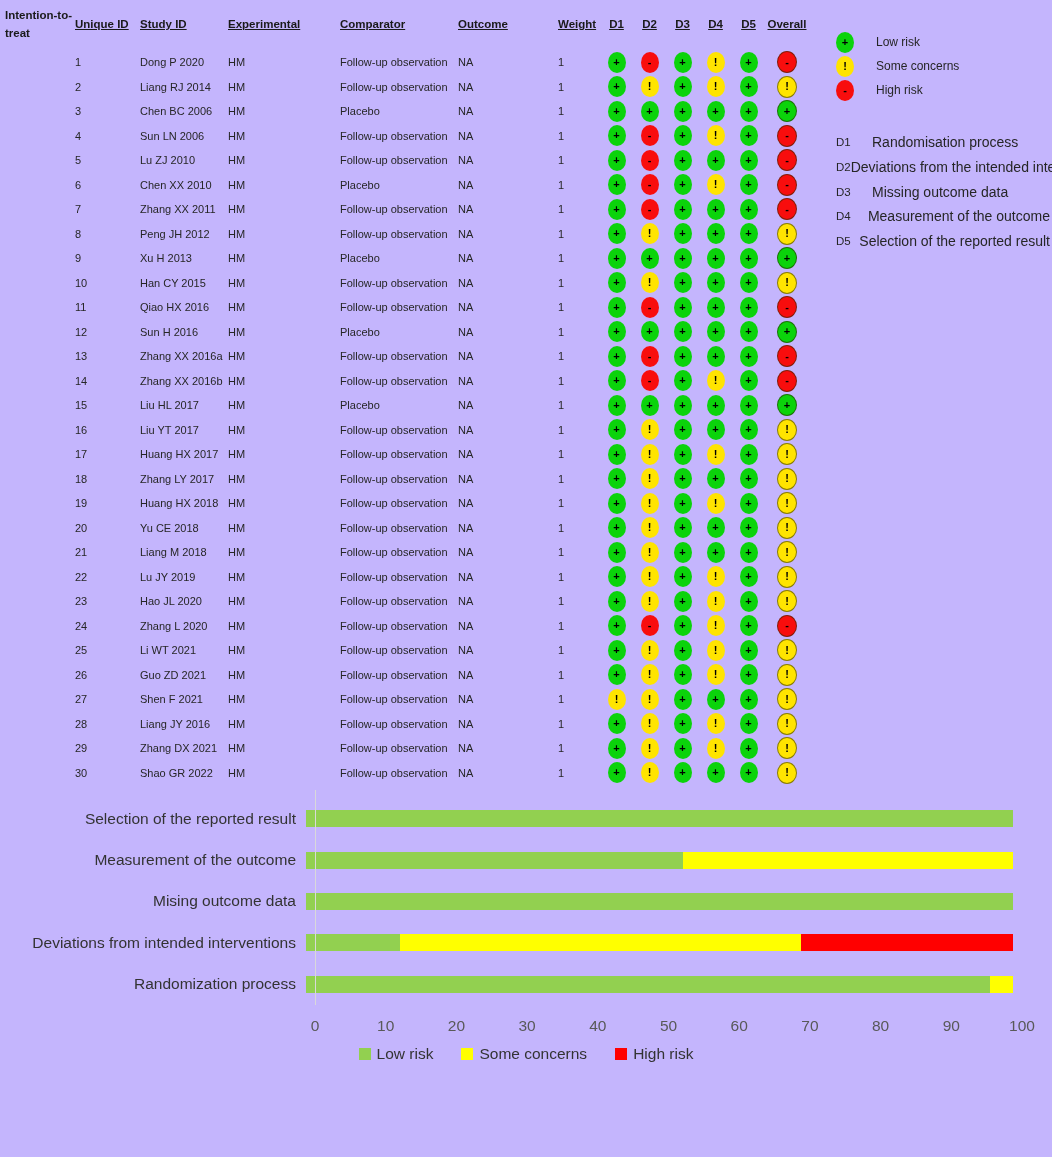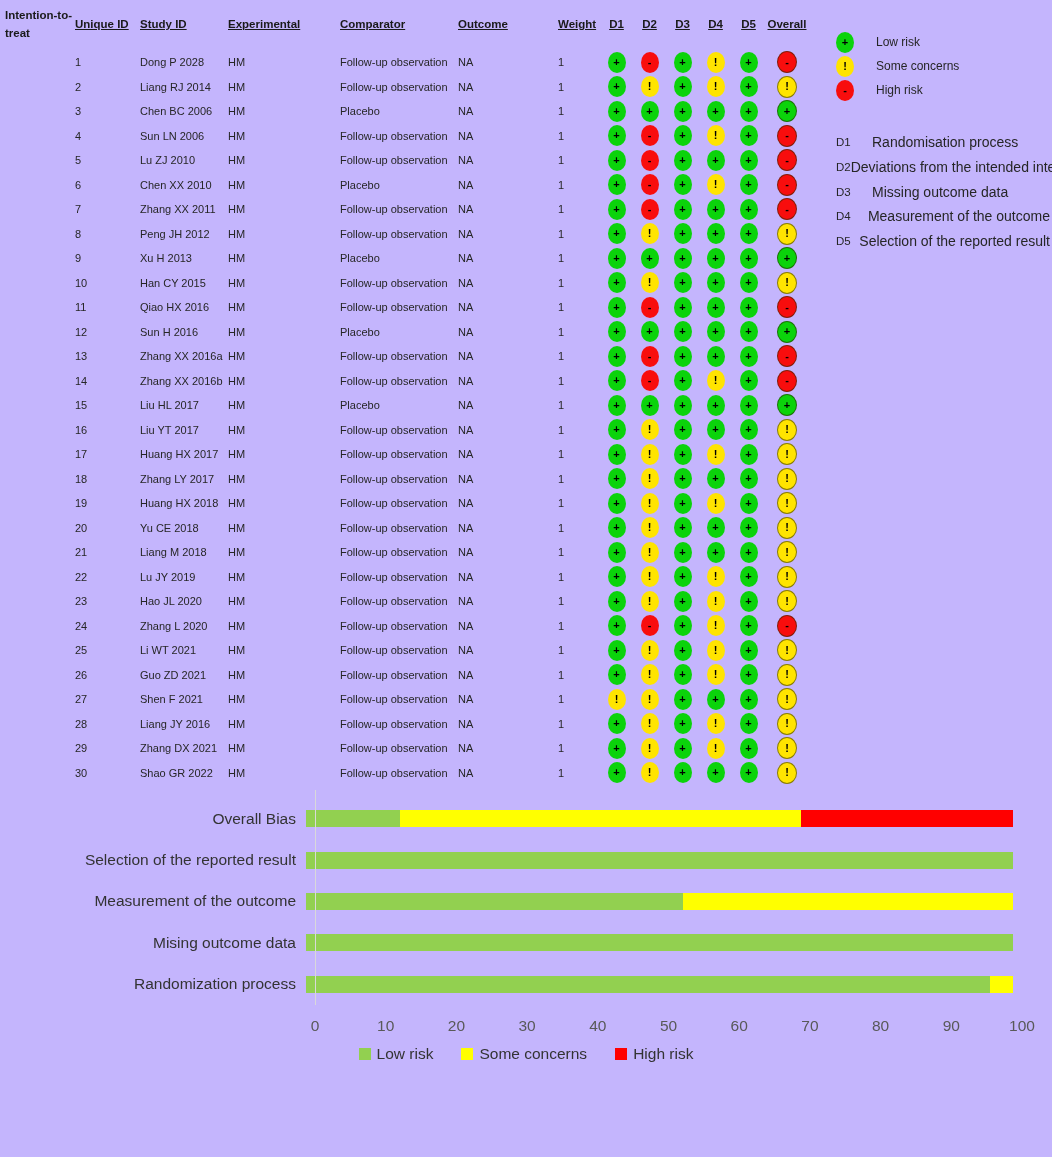--- a/index.html
+++ b/index.html
@@ -74,21 +74,21 @@
           <div class="cell th center">D2</div>
           <div class="cell th center">D3</div>
           <div class="cell th center">D4</div>
           <div class="cell th center">D5</div>
           <div class="cell th center">Overall</div>
         </div>
       <div id="tl-body">
           <div class="trow">
             <div class="cell"></div>
             <div class="cell">1</div>
-            <div class="cell">Dong P 2028</div>
+            <div class="cell">Dong P 2020</div>
             <div class="cell">HM</div>
             <div class="cell">Follow-up observation</div>
             <div class="cell">NA</div>
             <div class="cell">1</div>
             <div class="dotcell">
               <span class="circle low">+</span>
             </div>
             <div class="dotcell">
               <span class="circle high">-</span>
             </div>
@@ -927,44 +927,44 @@
           </div>
         </div>
     </aside>
   </div>
 
   <div class="chart-sec">
     <div class="plot-wrap">
       <div class="axisline"></div>
       <div id="chart-rows">
           <div class="crow">
-            <div class="crow-label">Overall Bias</div>
-            <div class="crow-bar">
-              <div class="seg" style="width: 13.3%; background: rgb(146, 208, 80);"></div>
-              <div class="seg" style="width: 56.7%; background: rgb(255, 255, 0);"></div>
-              <div class="seg" style="width: 30%; background: rgb(255, 0, 0);"></div>
-            </div>
-          </div>
-          <div class="crow">
             <div class="crow-label">Selection of the reported result</div>
             <div class="crow-bar">
               <div class="seg" style="width: 100%; background: rgb(146, 208, 80);"></div>
             </div>
           </div>
           <div class="crow">
             <div class="crow-label">Measurement of the outcome</div>
             <div class="crow-bar">
               <div class="seg" style="width: 53.3%; background: rgb(146, 208, 80);"></div>
               <div class="seg" style="width: 46.7%; background: rgb(255, 255, 0);"></div>
             </div>
           </div>
           <div class="crow">
             <div class="crow-label">Mising outcome data</div>
             <div class="crow-bar">
               <div class="seg" style="width: 100%; background: rgb(146, 208, 80);"></div>
+            </div>
+          </div>
+          <div class="crow">
+            <div class="crow-label">Deviations from intended interventions</div>
+            <div class="crow-bar">
+              <div class="seg" style="width: 13.3%; background: rgb(146, 208, 80);"></div>
+              <div class="seg" style="width: 56.7%; background: rgb(255, 255, 0);"></div>
+              <div class="seg" style="width: 30%; background: rgb(255, 0, 0);"></div>
             </div>
           </div>
           <div class="crow">
             <div class="crow-label">Randomization process</div>
             <div class="crow-bar">
               <div class="seg" style="width: 96.7%; background: rgb(146, 208, 80);"></div>
               <div class="seg" style="width: 3.3%; background: rgb(255, 255, 0);"></div>
             </div>
           </div>
         </div>

